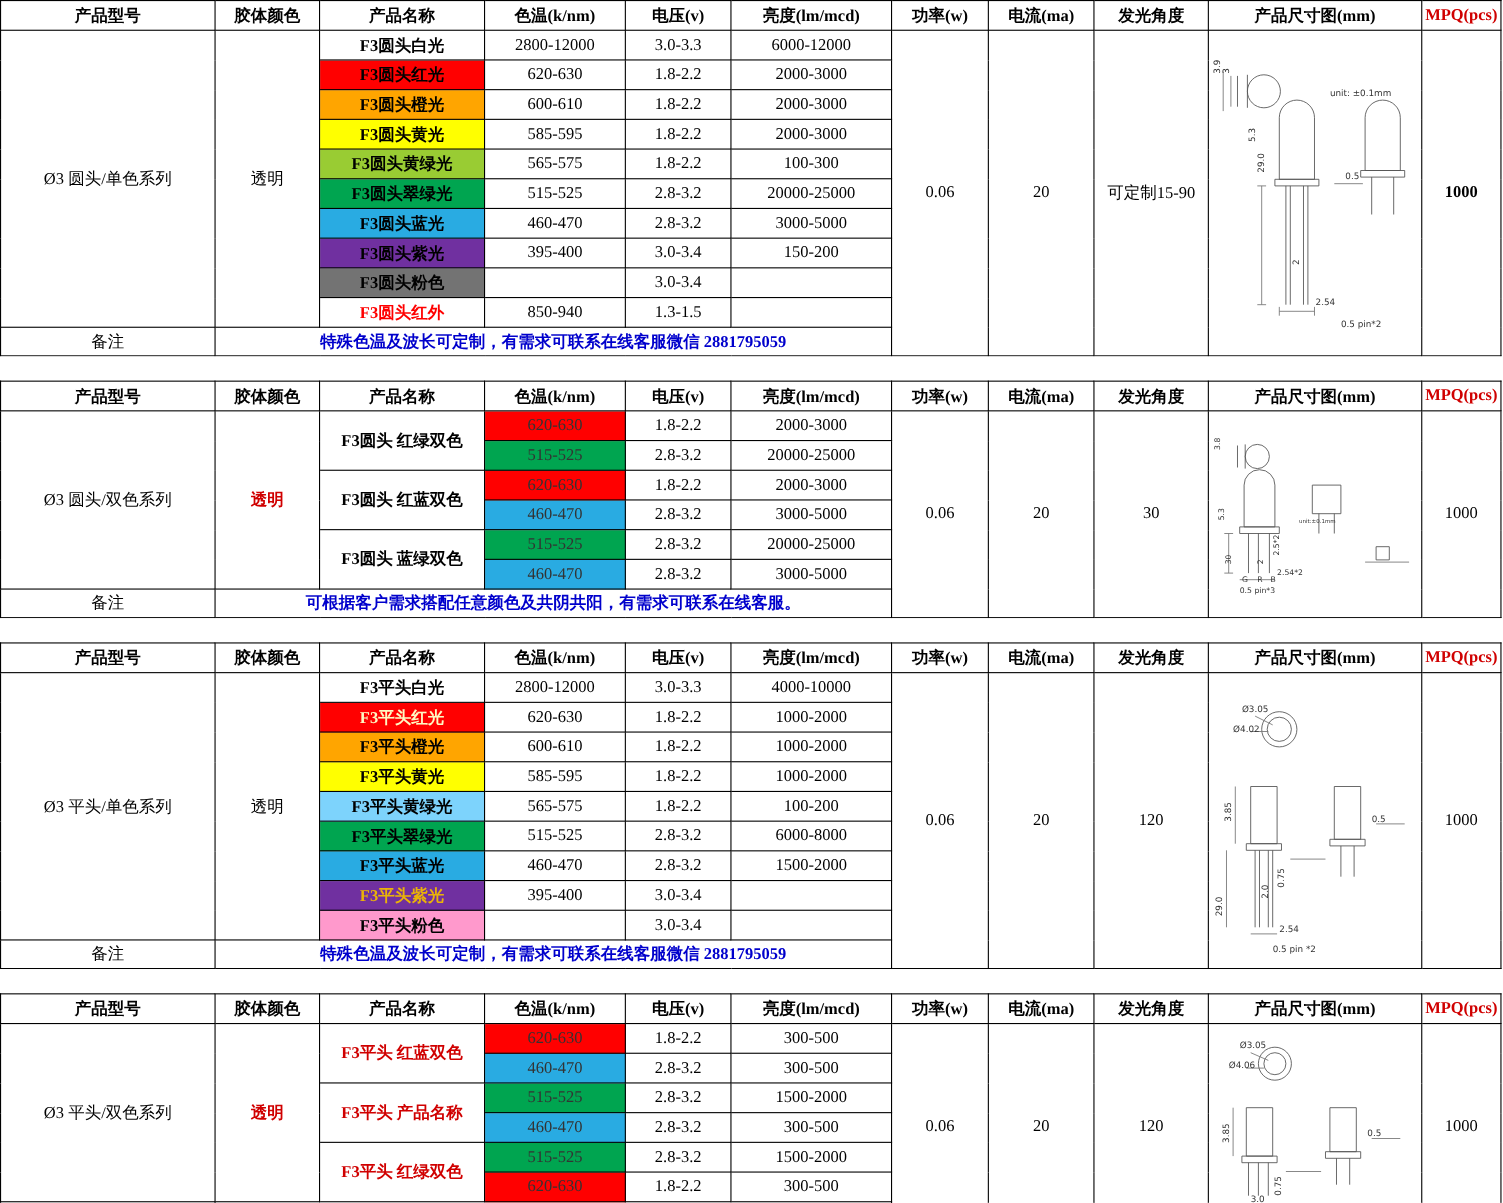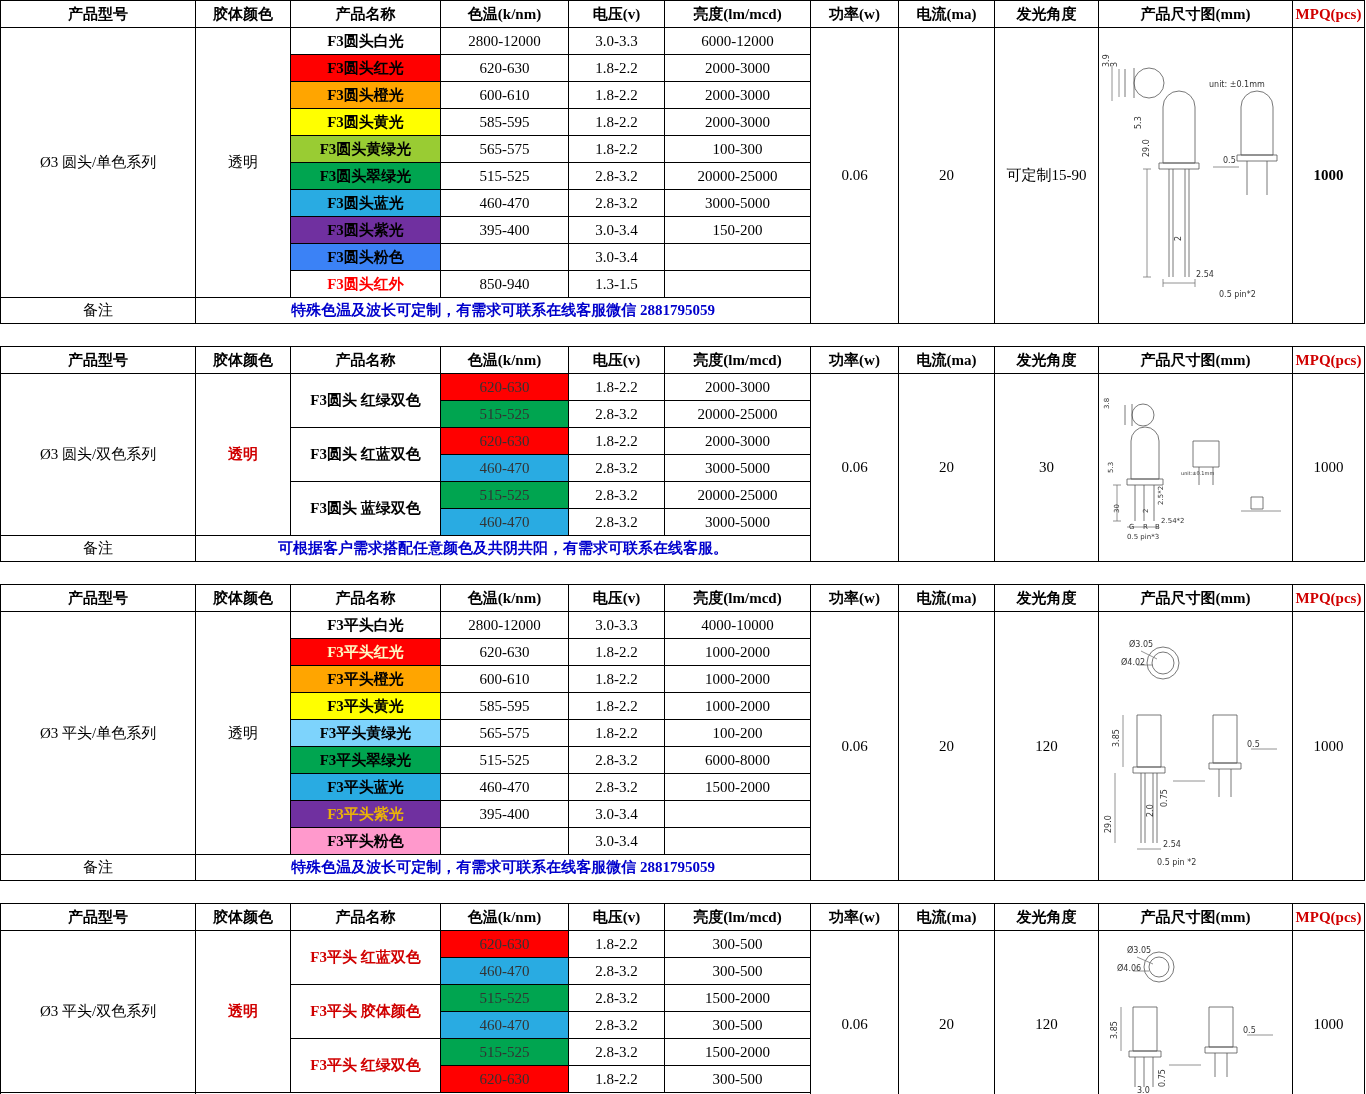--- a/index.html
+++ b/index.html
@@ -159,21 +159,21 @@
           <td>2.8-3.2</td>
           <td>3000-5000</td>
         </tr>
         <tr class="rowline">
           <td class="name-cell" style="background:#7030a0;color:#000000">F3圆头紫光</td>
           <td style="background:#ffffff;color:#000000">395-400</td>
           <td>3.0-3.4</td>
           <td>150-200</td>
         </tr>
         <tr class="rowline">
-          <td class="name-cell" style="background:#3b82f6;color:#000000">F3圆头粉色</td>
+          <td class="name-cell" style="background:#737373;color:#000000">F3圆头粉色</td>
           <td style="background:#ffffff;color:#000000"></td>
           <td>3.0-3.4</td>
           <td></td>
         </tr>
         <tr class="rowline">
           <td class="name-cell" style="background:#ffffff;color:#ff0000">F3圆头红外</td>
           <td style="background:#ffffff;color:#000000">850-940</td>
           <td>1.3-1.5</td>
           <td></td>
         </tr>
@@ -504,21 +504,21 @@
 </svg>
           </td>
           <td rowspan="7" class="">1000</td>
         </tr>
         <tr class="rowline">
           <td style="background:#29abe2;color:#333333">460-470</td>
           <td>2.8-3.2</td>
           <td>300-500</td>
         </tr>
         <tr class="rowline">
-          <td rowspan="2" class="name-cell transparent-red">F3平头  胶体颜色</td>
+          <td rowspan="2" class="name-cell transparent-red">F3平头  产品名称</td>
           <td style="background:#00a550;color:#333333">515-525</td>
           <td>2.8-3.2</td>
           <td>1500-2000</td>
         </tr>
         <tr class="rowline">
           <td style="background:#29abe2;color:#333333">460-470</td>
           <td>2.8-3.2</td>
           <td>300-500</td>
         </tr>
         <tr class="rowline">

